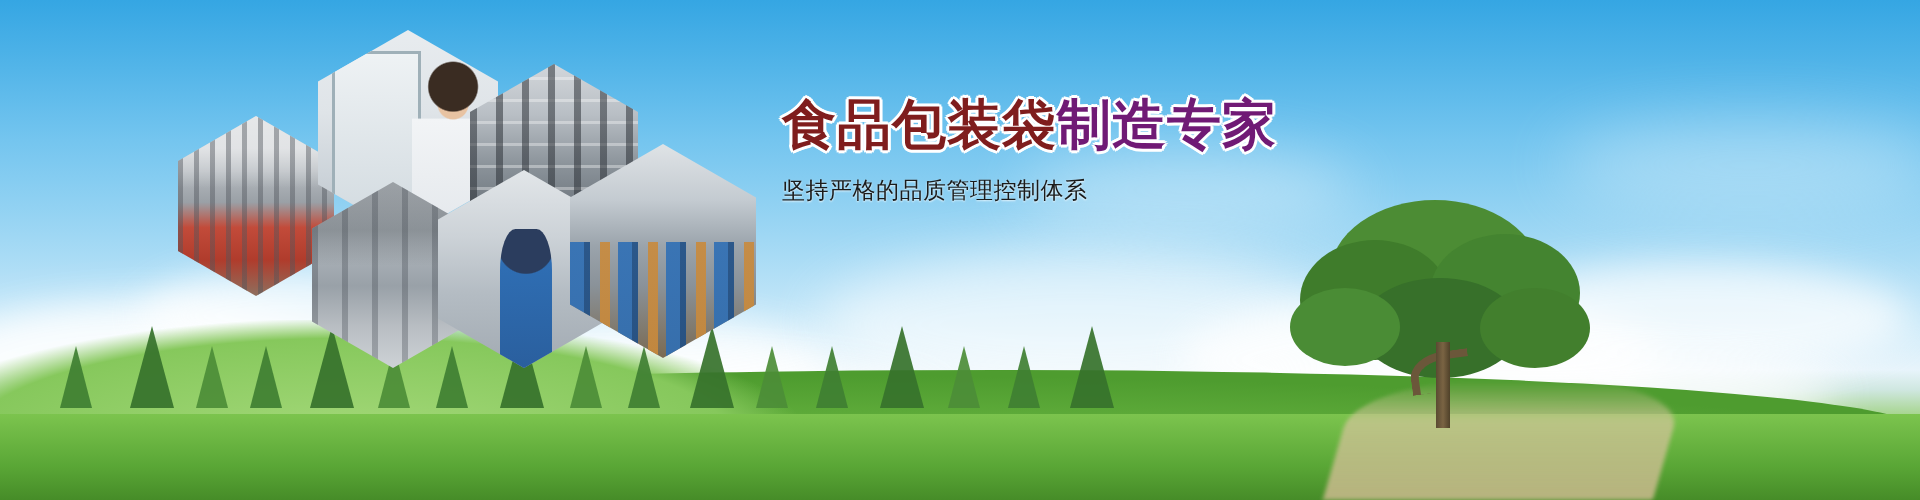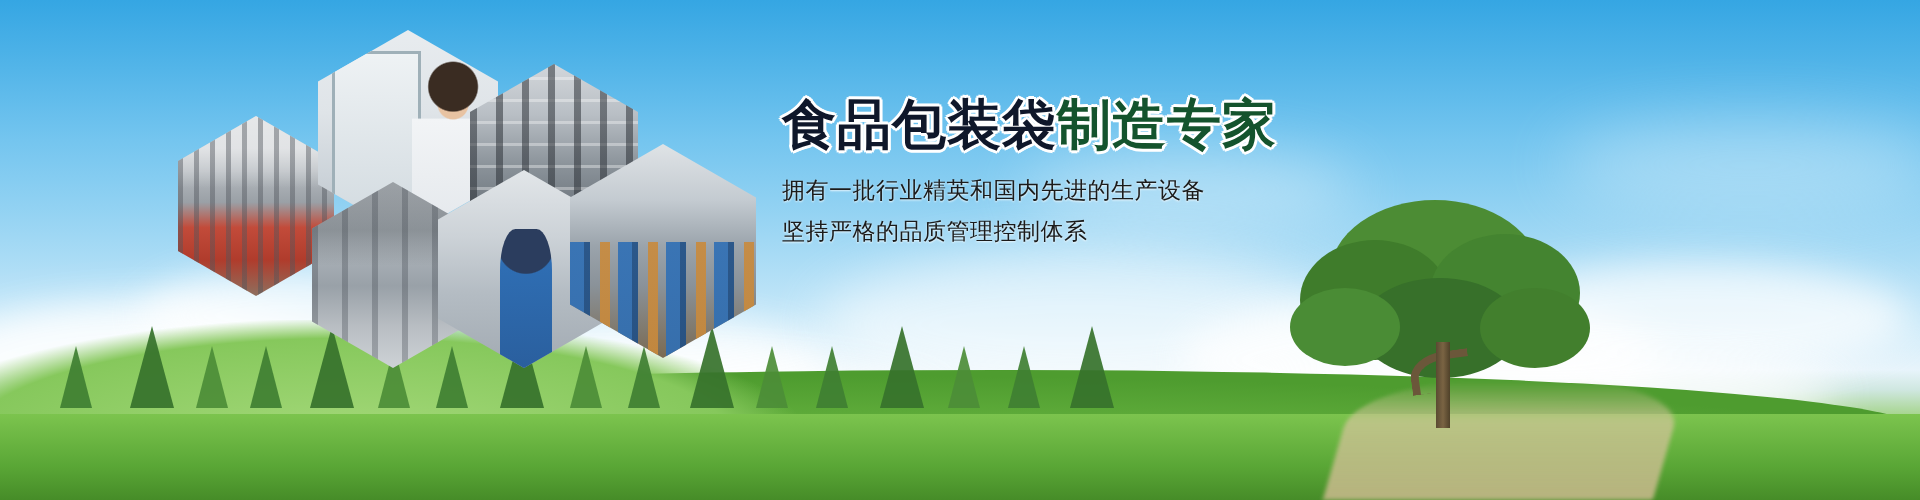--- a/index.html
+++ b/index.html
@@ -191,27 +191,27 @@
     opacity:.9;
   }
 
   
   .textblock { position:absolute; left:782px; top:96px; width:640px; }
   .headline {
     font-size:54px; line-height:1.05; font-weight:bold; letter-spacing:1px;
     white-space:nowrap;
   }
   .hl-black {
-    color:#0f172a;
+    color:#7f1d1d;
     text-shadow:
       -2px -2px 0 #fff, 2px -2px 0 #fff, -2px 2px 0 #fff, 2px 2px 0 #fff,
       0 -3px 0 #fff, 0 3px 0 #fff, -3px 0 0 #fff, 3px 0 0 #fff;
   }
   .hl-green {
-    color:#14532d;
+    color:#701a75;
     text-shadow:
       -2px -2px 0 #fff, 2px -2px 0 #fff, -2px 2px 0 #fff, 2px 2px 0 #fff,
       0 -3px 0 #fff, 0 3px 0 #fff, -3px 0 0 #fff, 3px 0 0 #fff;
   }
   .sublines { margin-top:26px; }
   .subline {
     font-size:23px; color:#1b1b1b; line-height:1; margin-bottom:18px;
     letter-spacing:.5px; white-space:nowrap;
     text-shadow:0 1px 2px rgba(255,255,255,.85);
   }
@@ -288,18 +288,17 @@
     </div>
     <div class="hex h6">
       <div class="ph p6"></div>
     </div>
   </div>
 
   <div class="textblock">
     <div class="headline"><span class="hl-black">食品包装袋</span><span class="hl-green">制造专家</span></div>
 
     <div class="sublines">
-      <div class="subline">拥有一批行业精英和国内先进的生产设备</div>
       <div class="subline">坚持严格的品质管理控制体系</div>
     </div>
   </div>
 
 </div>
 
 </body></html>

